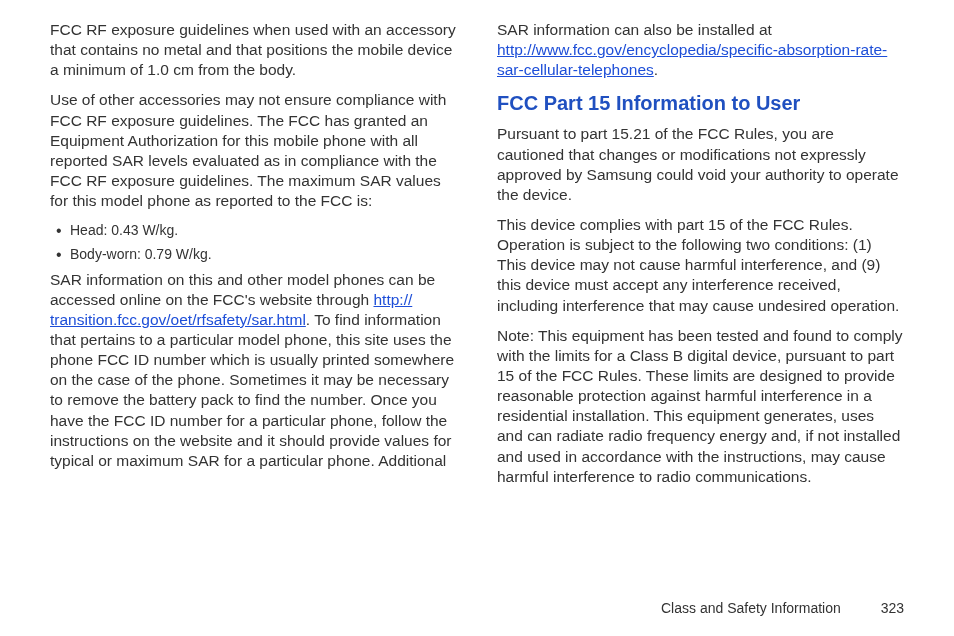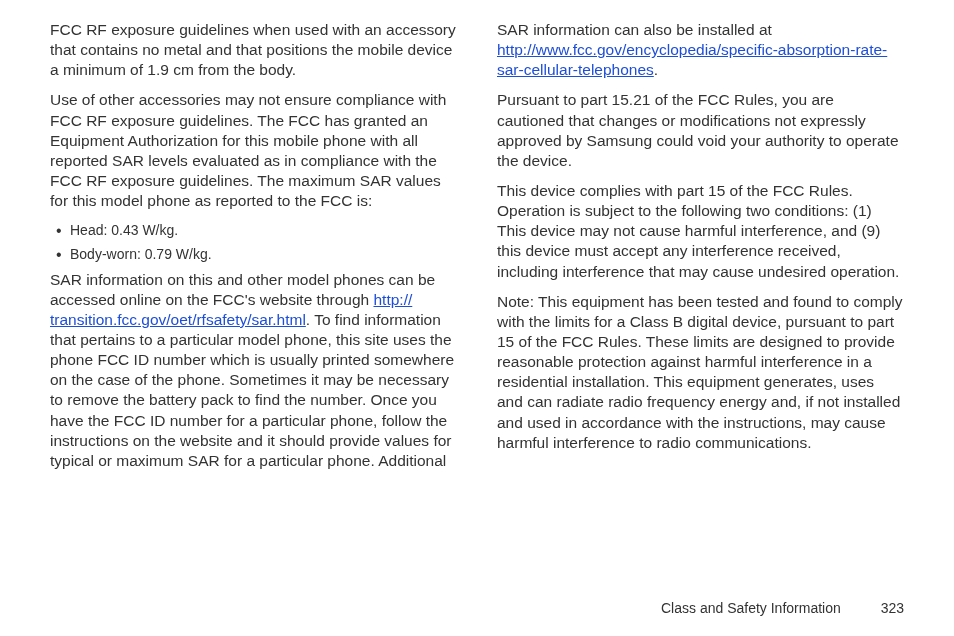--- a/index.html
+++ b/index.html
@@ -66,35 +66,36 @@
     }
     .footer .page-num {
       margin-left: 36px;
     }
   </style>
 </head>
 <body>
 
 <div class="columns">
   <div class="column">
-    <p>FCC RF exposure guidelines when used with an accessory that contains no metal and that positions the mobile device a minimum of 1.9 cm from the body.</p>
+    <p>FCC RF exposure guidelines when used with an accessory that contains no metal and that positions the mobile device a minimum of 1.0 cm from the body.</p>
     <p>Use of other accessories may not ensure compliance with FCC RF exposure guidelines. The FCC has granted an Equipment Authorization for this mobile phone with all reported SAR levels evaluated as in compliance with the FCC RF exposure guidelines. The maximum SAR values for this model phone as reported to the FCC is:</p>
     <ul class="bullet-list">
       <li>Head: 0.43 W/kg.</li>
       <li>Body-worn: 0.79 W/kg.</li>
     </ul>
     <p>
       <span>SAR information on this and other model phones can be accessed online on the FCC's website through </span><a href="#">http:// transition.fcc.gov/oet/rfsafety/sar.html</a><span>. To find information that pertains to a particular model phone, this site uses the phone FCC ID number which is usually printed somewhere on the case of the phone. Sometimes it may be necessary to remove the battery pack to find the number. Once you have the FCC ID number for a particular phone, follow the instructions on the website and it should provide values for typical or maximum SAR for a particular phone. Additional</span>
     </p>
   </div>
 
   <div class="column">
     <p>
       <span>SAR information can also be installed at </span><a href="#">http://www.fcc.gov/encyclopedia/specific-absorption-rate-sar-cellular-telephones</a><span>.</span>
     </p>
+    <h2>FCC Part 15 Information to User</h2>
     <p>Pursuant to part 15.21 of the FCC Rules, you are cautioned that changes or modifications not expressly approved by Samsung could void your authority to operate the device.</p>
     <p>This device complies with part 15 of the FCC Rules. Operation is subject to the following two conditions: (1) This device may not cause harmful interference, and (9) this device must accept any interference received, including interference that may cause undesired operation.</p>
     <p>Note: This equipment has been tested and found to comply with the limits for a Class B digital device, pursuant to part 15 of the FCC Rules. These limits are designed to provide reasonable protection against harmful interference in a residential installation. This equipment generates, uses and can radiate radio frequency energy and, if not installed and used in accordance with the instructions, may cause harmful interference to radio communications.</p>
   </div>
 </div>
 
 <div class="footer">
   <span>Class and Safety Information</span>
   <span class="page-num">323</span>
 </div>

